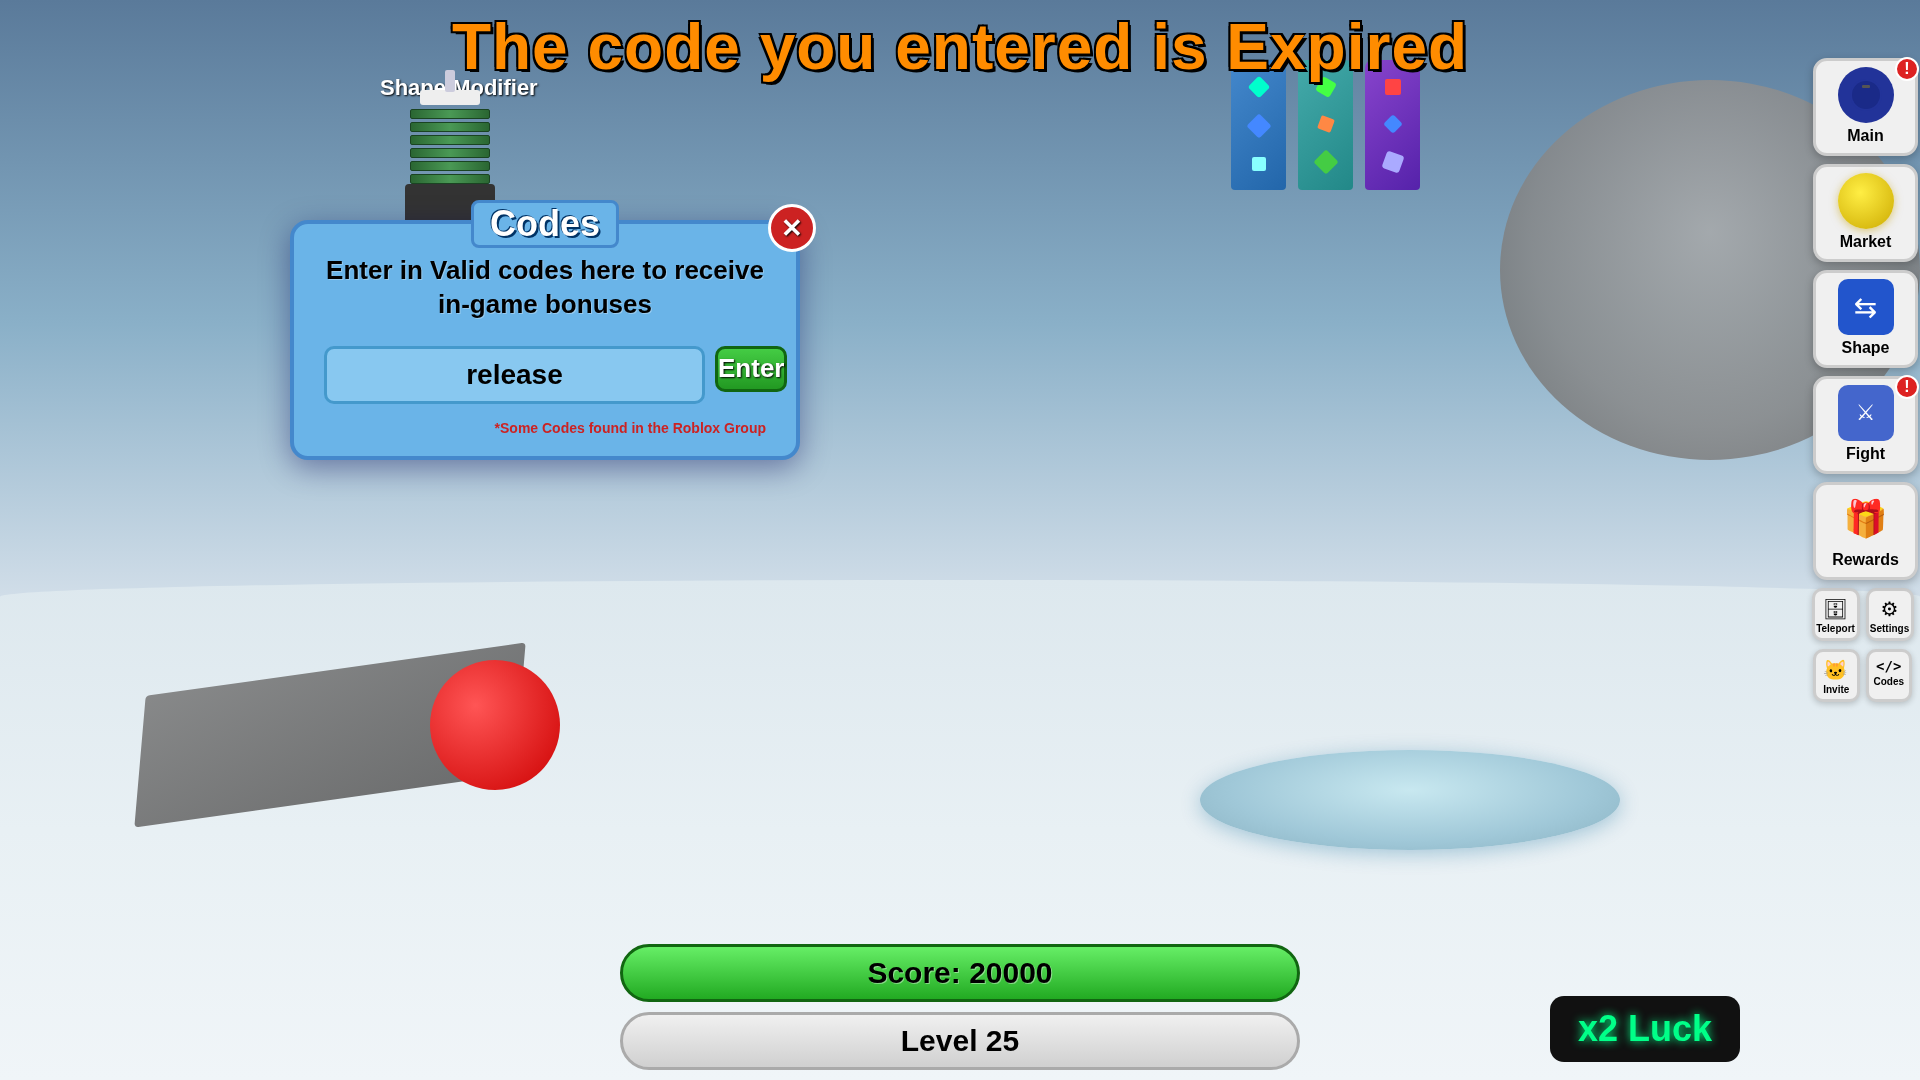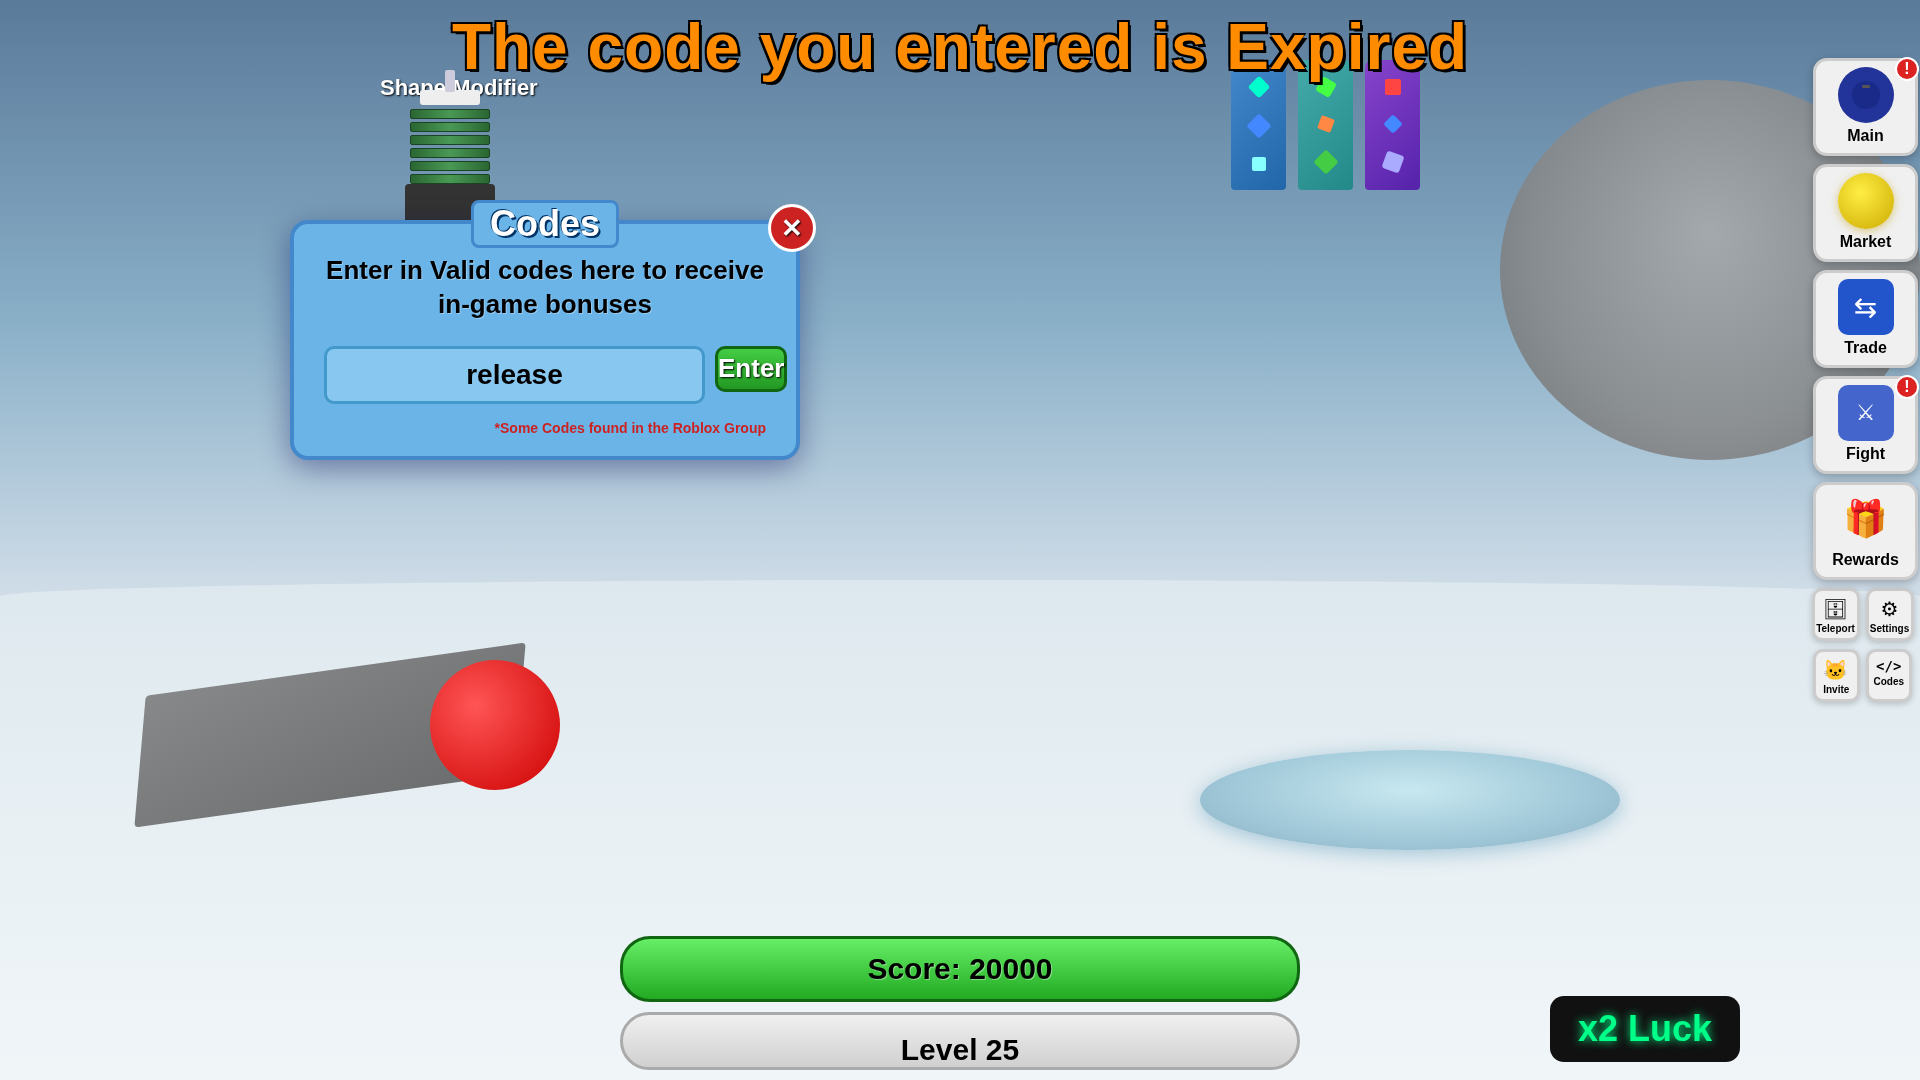--- a/index.html
+++ b/index.html
@@ -394,42 +394,42 @@
       left: 160px;
       right: 160px;
       display: flex;
       flex-direction: column;
       align-items: center;
       gap: 10px;
       z-index: 200;
     }
     .score-bar {
       width: 680px;
-      height: 66px;
+      height: 58px;
       background: linear-gradient(180deg, #66ee66 0%, #22aa22 100%);
       border: 3px solid #116611;
       border-radius: 30px;
       display: flex;
       align-items: center;
       justify-content: center;
     }
     .score-text {
       font-size: 30px;
       font-weight: 900;
       color: #000;
       text-shadow: 1px 1px 0 rgba(255,255,255,0.4);
     }
     .level-bar {
       width: 680px;
       height: 58px;
       background: linear-gradient(180deg, #f0f0f0 0%, #d0d0d0 100%);
       border: 3px solid #aaa;
       border-radius: 30px;
       display: flex;
-      align-items: flex-end;
+      align-items: center;
       justify-content: center;
     }
     .level-text {
       font-size: 30px;
       font-weight: 900;
       color: #000;
     }
 
     
     .luck-badge {
@@ -534,21 +534,21 @@
   <div class="sidebar-btn btn-market">
     <div class="btn-icon" style="width:56px;height:56px;border-radius:50%;background:radial-gradient(circle at 40% 35%, #ffee44, #ccaa00);box-shadow:0 2px 8px rgba(200,160,0,0.5);">
     </div>
     <span class="btn-label">Market</span>
   </div>
 
   <div class="sidebar-btn btn-trade">
     <div class="btn-icon" style="width:56px;height:56px;border-radius:10px;background:#2255cc;display:flex;align-items:center;justify-content:center;font-size:28px;color:#fff;">
       ⇆
     </div>
-    <span class="btn-label">Trade</span>
+    <span class="btn-label">Shape</span>
   </div>
 
   <div class="sidebar-btn btn-fight">
     <div class="btn-icon" style="width:56px;height:56px;border-radius:10px;background:#4466cc;display:flex;align-items:center;justify-content:center;font-size:22px;color:#fff;">
       ⚔
     </div>
     <span class="btn-label">Fight</span>
     <div class="notification-badge">!</div>
   </div>
 

